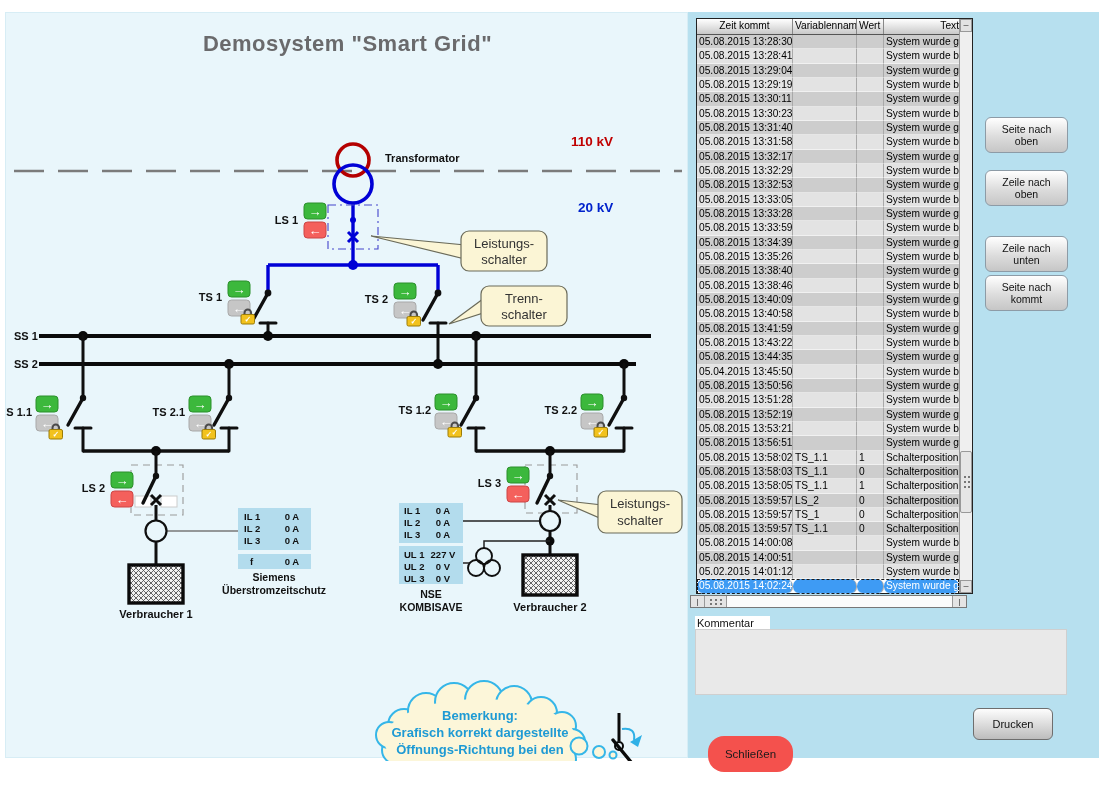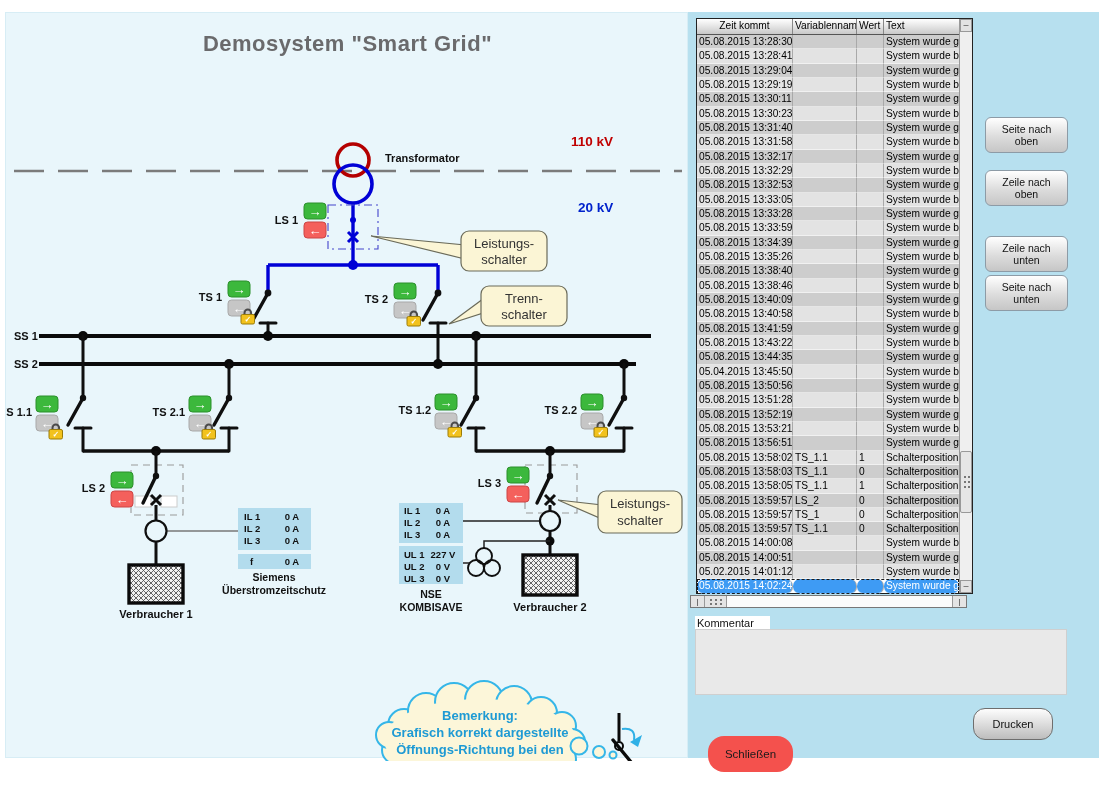--- a/index.html
+++ b/index.html
@@ -22,21 +22,21 @@
 
   
   .log-table{position:absolute;left:8px;top:6px;width:277px;height:576px;background:#fff;
              border:1px solid #222;box-sizing:border-box;}
   .log-head{display:flex;height:15px;background:linear-gradient(#ffffff,#c9c9c9);
             font-size:10.2px;color:#000;margin-right:13px;border-bottom:1px solid #555;}
   .log-head>div{box-sizing:border-box;border-right:1px solid #888;line-height:14px;
                 overflow:hidden;white-space:nowrap;padding:0 2px;}
   .log-body{position:relative;margin-right:13px;}
   .c0{width:96px;} .c1{width:64px;} .c2{width:27px;} .c3{flex:1;border-right:none!important;}
-  .hc0{text-align:center;} .hc3{padding-right:0!important;}
+  .hc0{text-align:center;} .hc3{text-align:right;padding-right:0!important;}
   .logrow{display:flex;height:14.34px;font-size:10.2px;color:#000;}
   .logrow>div{box-sizing:border-box;border-right:1px solid #a9a9a9;line-height:14.3px;
               overflow:hidden;white-space:nowrap;padding:0 2px;
               border-bottom:1px solid rgba(255,255,255,.5);}
   .logrow.even>div{background:#cdcdcd;}
   .logrow.odd>div{background:#e3e3e3;}
   .logrow.sel>div{background:#3e9bf4;color:#fff;border-radius:7px;}
   .logrow.sel{outline:1px dashed #1a1a1a;outline-offset:-1px;}
 
   .vscroll{position:absolute;right:0;top:0;bottom:0;width:13px;background:#efefef;
@@ -62,21 +62,21 @@
   .navbtn{position:absolute;left:297px;width:83px;height:36px;border:1px solid #8d9ba6;border-radius:6px;
           background:linear-gradient(#ffffff,#dcdcdc 55%,#c6c6c6);font-size:10.5px;color:#111;
           font-family:"Liberation Sans",sans-serif;text-align:center;}
   .kommentar-label{position:absolute;left:7px;top:604px;background:#ffffff;font-size:11px;color:#111;
                    padding:1px 16px 2px 2px;}
   .kommentar-box{position:absolute;left:7px;top:617px;width:372px;height:66px;background:#e9e9e9;
                  border:1px solid #cfcfcf;box-sizing:border-box;resize:none;outline:none;}
   .close-btn{position:absolute;left:20px;top:724px;width:85px;height:36px;background:#f4514d;
              border:none;border-radius:16px;font-size:11.5px;color:#1b1b1b;font-family:"Liberation Sans",sans-serif;}
   .print-btn{position:absolute;left:285px;top:696px;width:80px;height:32px;
-             background:linear-gradient(#fdfdfd,#bdbdbd);border:1px solid #6e6e6e;border-radius:12px;
+             background:linear-gradient(#fdfdfd,#bdbdbd);border:1px solid #6e6e6e;border-radius:6px;
              font-size:11px;color:#111;font-family:"Liberation Sans",sans-serif;}
 </style>
 </head>
 <body>
 
 <div class="panel diagram-panel">
   <div class="page-title">Demosystem "Smart Grid"</div>
 
   <svg width="683" height="748" viewBox="0 0 683 748">
     <defs>
@@ -656,20 +656,20 @@
     <div class="hs-thumb">
         <div class="dots-h"></div>
       </div>
     <div class="hs-track"></div>
     <div class="hs-btn right">|</div>
   </div>
 
   <button class="navbtn" style="top:105px">Seite nach oben</button>
   <button class="navbtn" style="top:158px">Zeile nach oben</button>
   <button class="navbtn" style="top:224px">Zeile nach unten</button>
-  <button class="navbtn" style="top:263px">Seite nach unten</button>
+  <button class="navbtn" style="top:263px">Seite nach kommt</button>
 
   <div class="kommentar-label">Kommentar</div>
   <textarea class="kommentar-box" style=""></textarea>
 
   <button class="close-btn">Schließen</button>
   <button class="print-btn">Drucken</button>
 </div>
 
 </body></html>

